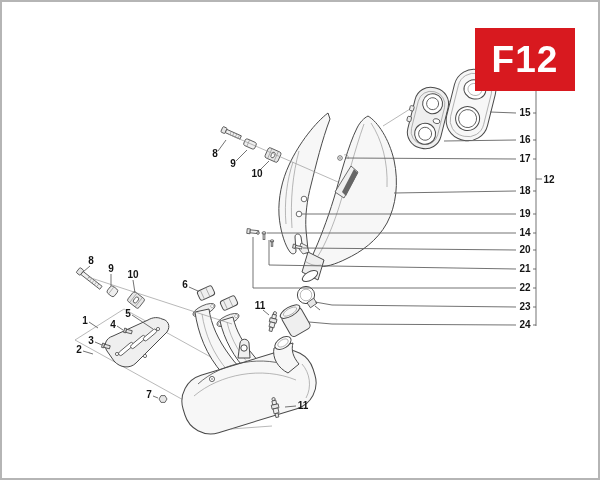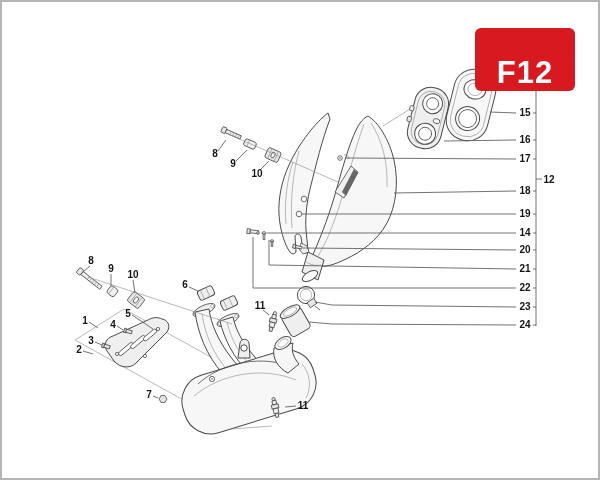--- a/index.html
+++ b/index.html
@@ -14,22 +14,22 @@
   .ax{stroke:#9a9a9a;stroke-width:0.7;fill:none;}
   .ln{stroke:#4a4a4a;stroke-width:1;fill:none;}
   .lnt{stroke:#4a4a4a;stroke-width:0.8;fill:none;}
   .lnl{stroke:#8a8a8a;stroke-width:0.6;fill:none;}
   .fa{fill:#f7f7f7;}
   .fb{fill:#efefef;}
   .fc{fill:#e6e6e6;}
   .fw{fill:#ffffff;}
   .badge{
     position:absolute;left:473px;top:26px;width:100px;height:63px;
-    background:#d8191f;color:#ffffff;display:flex;align-items:flex-end;justify-content:center;
-    font-weight:bold;font-size:31px;letter-spacing:1px;z-index:5;border-radius:6px;
+    background:#d8191f;color:#ffffff;display:flex;align-items:center;justify-content:center;
+    font-weight:bold;font-size:37px;letter-spacing:1px;z-index:5;
   }
 </style>
 </head>
 <body>
 
 <div class="page">
 
 <svg width="600" height="480" viewBox="0 0 600 480">
 
   <g>

